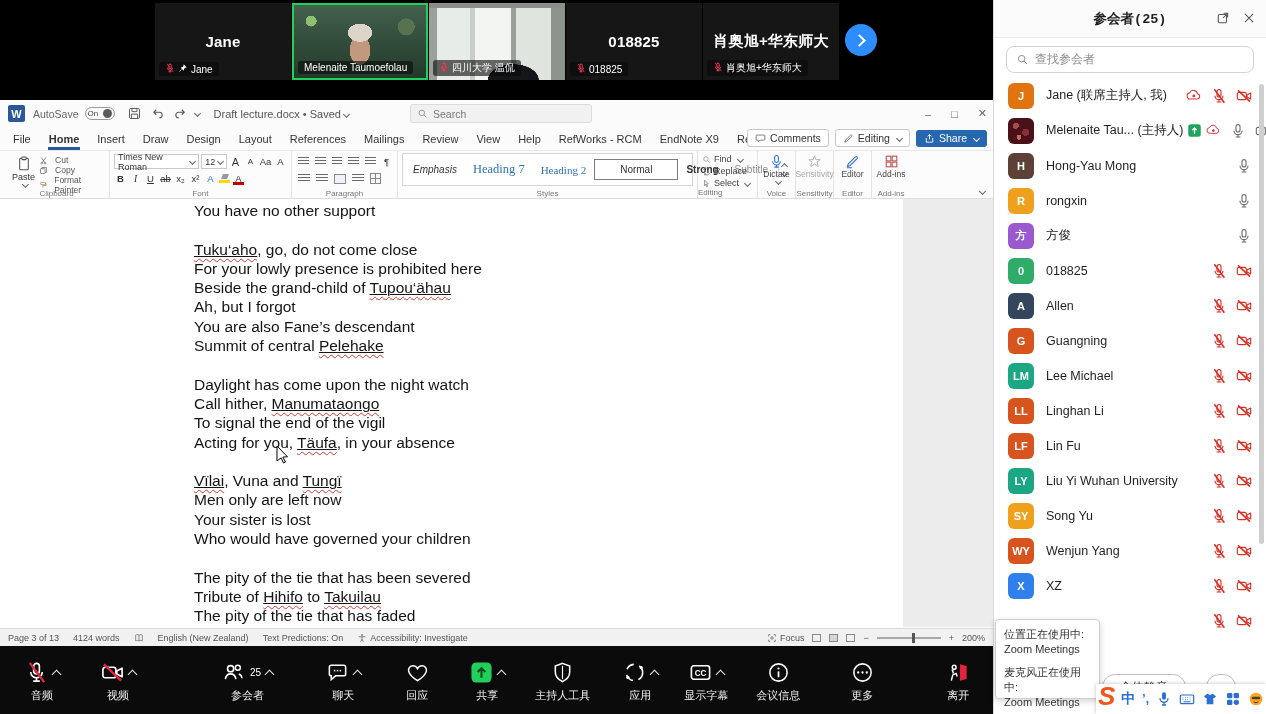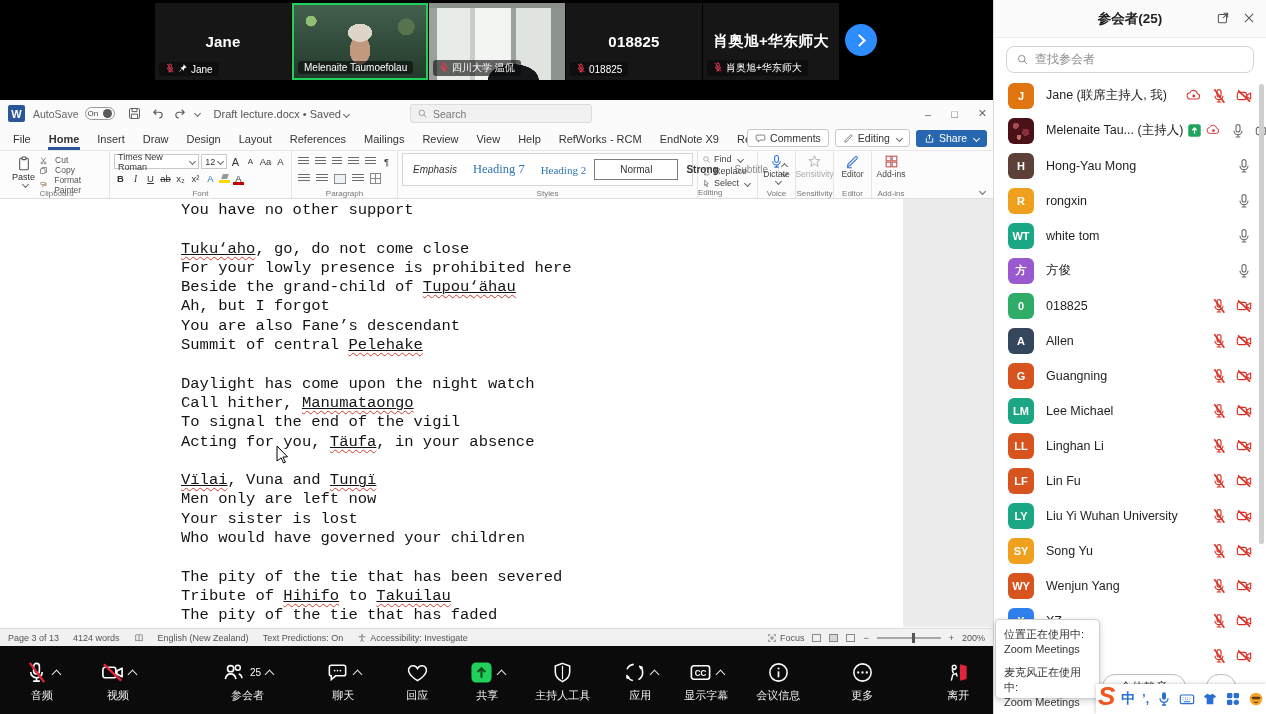--- a/index.html
+++ b/index.html
@@ -93,21 +93,21 @@
   .g-edit{width:60px;font-size:9px;color:#444;}
   .g-edit>div{display:flex;align-items:center;gap:3px;height:12px;}
   .g-edit .ic{width:9px;height:9px;}
   .vcol{width:38px;display:flex;flex-direction:column;align-items:center;font-size:8.5px;color:#444;padding-top:3px;}
   .vcol .ic{width:15px;height:15px;}
   .vcol.dim{color:#aaa;}
   .collapse{position:absolute;right:8px;bottom:4px;}
   
   .docarea{position:relative;height:428px;background:#fff;overflow:hidden;}
   .graypane{position:absolute;left:903px;top:0;right:0;bottom:0;background:#ececec;}
-  .doctext{position:absolute;left:181px;top:2px;font-family:Liberation Mono, monospace;font-size:15.5px;color:#141414;line-height:19.3px;white-space:nowrap;}
+  .doctext{position:absolute;left:194px;top:2px;font-family:Liberation Sans, sans-serif;font-size:15.5px;color:#141414;line-height:19.3px;white-space:nowrap;}
   .mk{text-decoration:underline;text-decoration-thickness:1px;}
   .sq{text-decoration:underline wavy #d03a30;text-decoration-thickness:1px;text-underline-offset:3px;}
   .cursor{position:absolute;left:276px;top:246px;z-index:5;}
   
   .wstatus{position:absolute;left:0;right:0;bottom:0;height:18px;background:#f1f1f1;border-top:1px solid #dcdcdc;display:flex;align-items:center;padding:0 8px;font-size:9px;color:#555;gap:14px;}
   .wstatus .ic{width:10px;height:10px;}
   .wsr{margin-left:auto;display:flex;align-items:center;gap:8px;}
   .vbox{width:9px;height:8px;border:1px solid #888;}
   .ztrack{width:64px;height:2px;background:#a8a8a8;position:relative;}
   .zthumb{position:absolute;left:55%;top:-4px;width:3px;height:10px;background:#555;}
@@ -129,21 +129,21 @@
   .tbtn:nth-child(7){margin-left:26px;}
   .tbtn:nth-child(8){margin-left:28px;}
   .tbtn:nth-child(9){margin-left:22px;}
   .tbtn:nth-child(10){margin-left:28px;}
   .tbtn:nth-child(11){margin-left:40px;}
   .tbtn:nth-child(12){margin-left:52px;}
 
   
   .panel{position:absolute;left:993px;top:0;width:273px;height:714px;background:#fff;border-left:1px solid #d9d9d9;}
   .phead{position:relative;height:38px;background:#fbfbfb;border-bottom:1px solid #ececec;display:flex;align-items:center;justify-content:center;}
-  .ptitle{font-size:13.5px;font-weight:bold;color:#1f1f1f;}
+  .ptitle{font-size:13.5px;font-weight:bold;color:#1f1f1f;font-family:Liberation Mono, monospace;}
   .phicons{position:absolute;right:10px;top:11px;display:flex;gap:12px;}
   .phicons .ic{width:14px;height:14px;}
   .psearch{margin:8px 12px 4px 12px;height:27px;border:1px solid #d4d4d4;border-radius:8px;display:flex;align-items:center;padding:0 9px;color:#8f8f8f;font-size:12px;gap:6px;}
   .psearch .ic{width:13px;height:13px;}
   .plist{position:absolute;left:0;top:78px;right:0;bottom:0;overflow:hidden;}
   .prow{height:35px;display:flex;align-items:center;padding:0 14px;}
   .avatar{width:26px;height:26px;border-radius:6px;background:#999;color:#fff;font-size:11px;font-weight:bold;display:flex;align-items:center;justify-content:center;flex:none;}
   .avatar.photo{background:
     radial-gradient(circle 5px at 30% 30%,#a84a52 0 60%,transparent 61%),
     radial-gradient(circle 6px at 68% 55%,#8a2f3a 0 60%,transparent 61%),
@@ -904,37 +904,20 @@
     <div class="picons">
             <span class="ic">
               <svg viewBox="0 0 24 24" xmlns="http://www.w3.org/2000/svg">
                 <rect x="9" y="2.5" width="6" height="11" rx="3" fill="none" stroke="#6e6e6e" stroke-width="1.7"></rect>
                 <path d="M6 11.5a6 6 0 0 0 12 0M12 17.5V21M8.5 21h7" fill="none" stroke="#6e6e6e" stroke-width="1.7"></path>
               </svg>
             </span>
           </div>
   </div>
 
-  <div class="prow">
-    <div class="avatar" style="background: rgb(27, 167, 132);">
-            <span>WT</span>
-          </div>
-    <div class="pname">
-            <span>white tom</span>
-            <span class="nbadges"></span>
-          </div>
-    <div class="picons">
-            <span class="ic">
-              <svg viewBox="0 0 24 24" xmlns="http://www.w3.org/2000/svg">
-                <rect x="9" y="2.5" width="6" height="11" rx="3" fill="none" stroke="#6e6e6e" stroke-width="1.7"></rect>
-                <path d="M6 11.5a6 6 0 0 0 12 0M12 17.5V21M8.5 21h7" fill="none" stroke="#6e6e6e" stroke-width="1.7"></path>
-              </svg>
-            </span>
-          </div>
-  </div>
 
   <div class="prow">
     <div class="avatar" style="background: rgb(155, 89, 208);">
             <span>方</span>
           </div>
     <div class="pname">
             <span>方俊</span>
             <span class="nbadges"></span>
           </div>
     <div class="picons">

